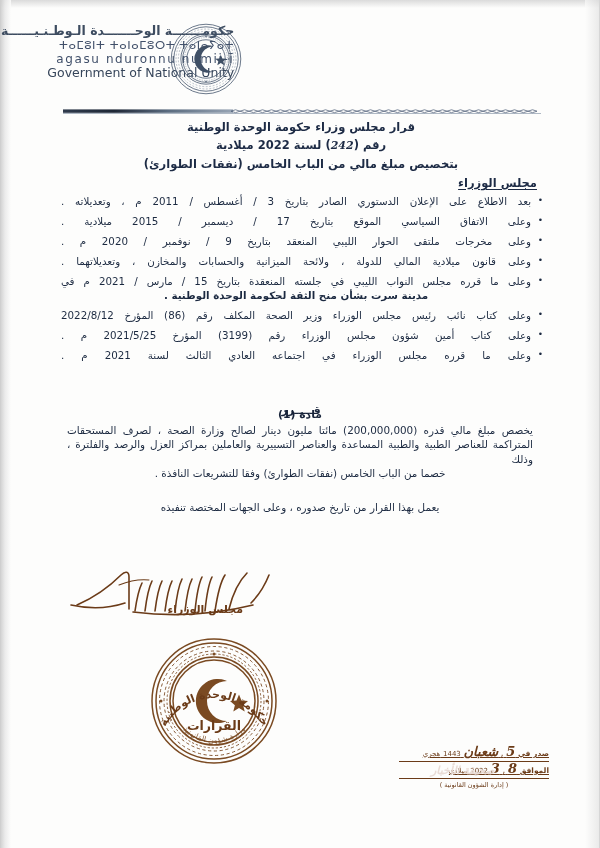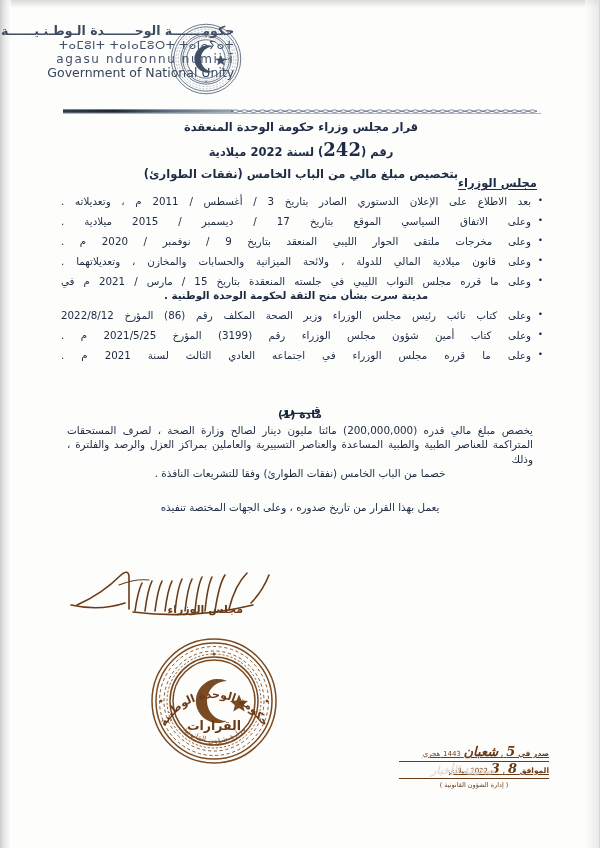--- a/index.html
+++ b/index.html
@@ -129,21 +129,22 @@
     width: 600px;
     text-align: center;
     direction: rtl;
     color: #1d2b45;
     font-weight: 700;
     line-height: 1.58;
     font-size: 11.5px;
   }
   .hand-num {
     font-family: "DejaVu Serif", serif;
-    font-size: 18px;
+    font-style: italic;
+    font-size: 11px;
   }
 
   .council-head {
     position: absolute;
     top: 176px;
     right: 62px;
     direction: rtl;
     font-size: 11.5px;
     font-weight: 700;
     color: #1d2b45;
@@ -373,21 +374,21 @@
       <rect x="0" y="1.4" width="170" height="3.4" fill="url(#barg)"></rect>
       <rect x="0" y="5.0" width="478" height="0.8" fill="#9aa7b6"></rect>
       <g stroke="#50607a" stroke-width="0.75" fill="none">
         <path d="M168 3.2 q4.5 -2.9 9 0 q4.5 2.9 9 0 q4.5 -2.9 9 0 q4.5 2.9 9 0 q4.5 -2.9 9 0 q4.5 2.9 9 0 q4.5 -2.9 9 0 q4.5 2.9 9 0 q4.5 -2.9 9 0 q4.5 2.9 9 0 q4.5 -2.9 9 0 q4.5 2.9 9 0 q4.5 -2.9 9 0 q4.5 2.9 9 0 q4.5 -2.9 9 0 q4.5 2.9 9 0 q4.5 -2.9 9 0 q4.5 2.9 9 0 q4.5 -2.9 9 0 q4.5 2.9 9 0 q4.5 -2.9 9 0 q4.5 2.9 9 0 q4.5 -2.9 9 0 q4.5 2.9 9 0 q4.5 -2.9 9 0 q4.5 2.9 9 0 q4.5 -2.9 9 0 q4.5 2.9 9 0 q4.5 -2.9 9 0 q4.5 2.9 9 0 q4.5 -2.9 9 0 q4.5 2.9 9 0 q4.5 -2.9 9 0 q4.5 2.9 9 0"></path>
         <path d="M168 3.2 q4.5 2.9 9 0 q4.5 -2.9 9 0 q4.5 2.9 9 0 q4.5 -2.9 9 0 q4.5 2.9 9 0 q4.5 -2.9 9 0 q4.5 2.9 9 0 q4.5 -2.9 9 0 q4.5 2.9 9 0 q4.5 -2.9 9 0 q4.5 2.9 9 0 q4.5 -2.9 9 0 q4.5 2.9 9 0 q4.5 -2.9 9 0 q4.5 2.9 9 0 q4.5 -2.9 9 0 q4.5 2.9 9 0 q4.5 -2.9 9 0 q4.5 2.9 9 0 q4.5 -2.9 9 0 q4.5 2.9 9 0 q4.5 -2.9 9 0 q4.5 2.9 9 0 q4.5 -2.9 9 0 q4.5 2.9 9 0 q4.5 -2.9 9 0 q4.5 2.9 9 0 q4.5 -2.9 9 0 q4.5 2.9 9 0 q4.5 -2.9 9 0 q4.5 2.9 9 0 q4.5 -2.9 9 0 q4.5 2.9 9 0 q4.5 -2.9 9 0"></path>
       </g>
     </svg>
   </div>
 
   <div class="doc-title">
-    <div>قرار مجلس وزراء حكومة الوحدة المنعقدة</div>
+    <div>قرار مجلس وزراء حكومة الوحدة الوطنية</div>
     <div>
       <span>رقم (</span><span class="hand-num">242</span><span>) لسنة 2022 ميلادية</span>
     </div>
     <div>بتخصيص مبلغ مالي من الباب الخامس (نفقات الطوارئ)</div>
   </div>
 
   <div class="council-head">مجلس الوزراء</div>
 
   <div class="recitals">
     <div class="recital">

